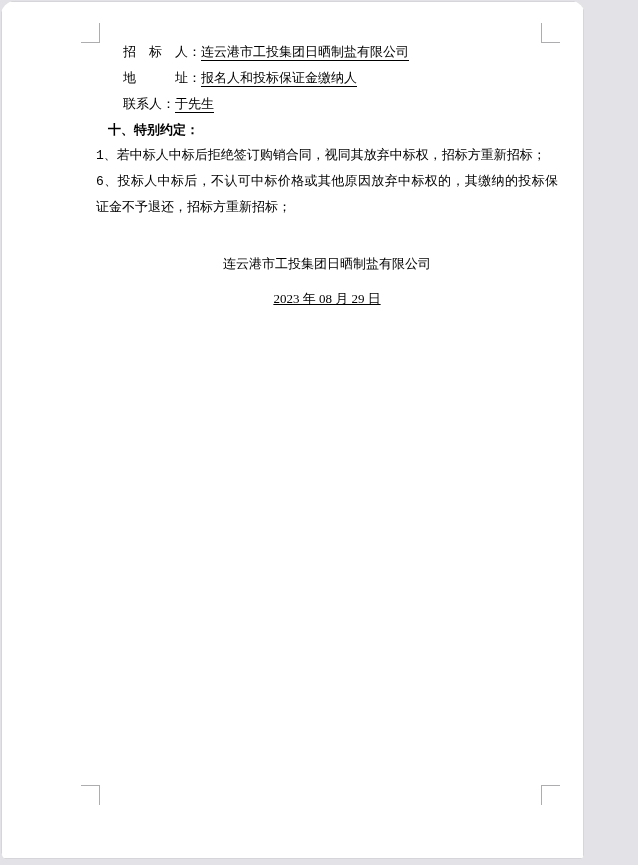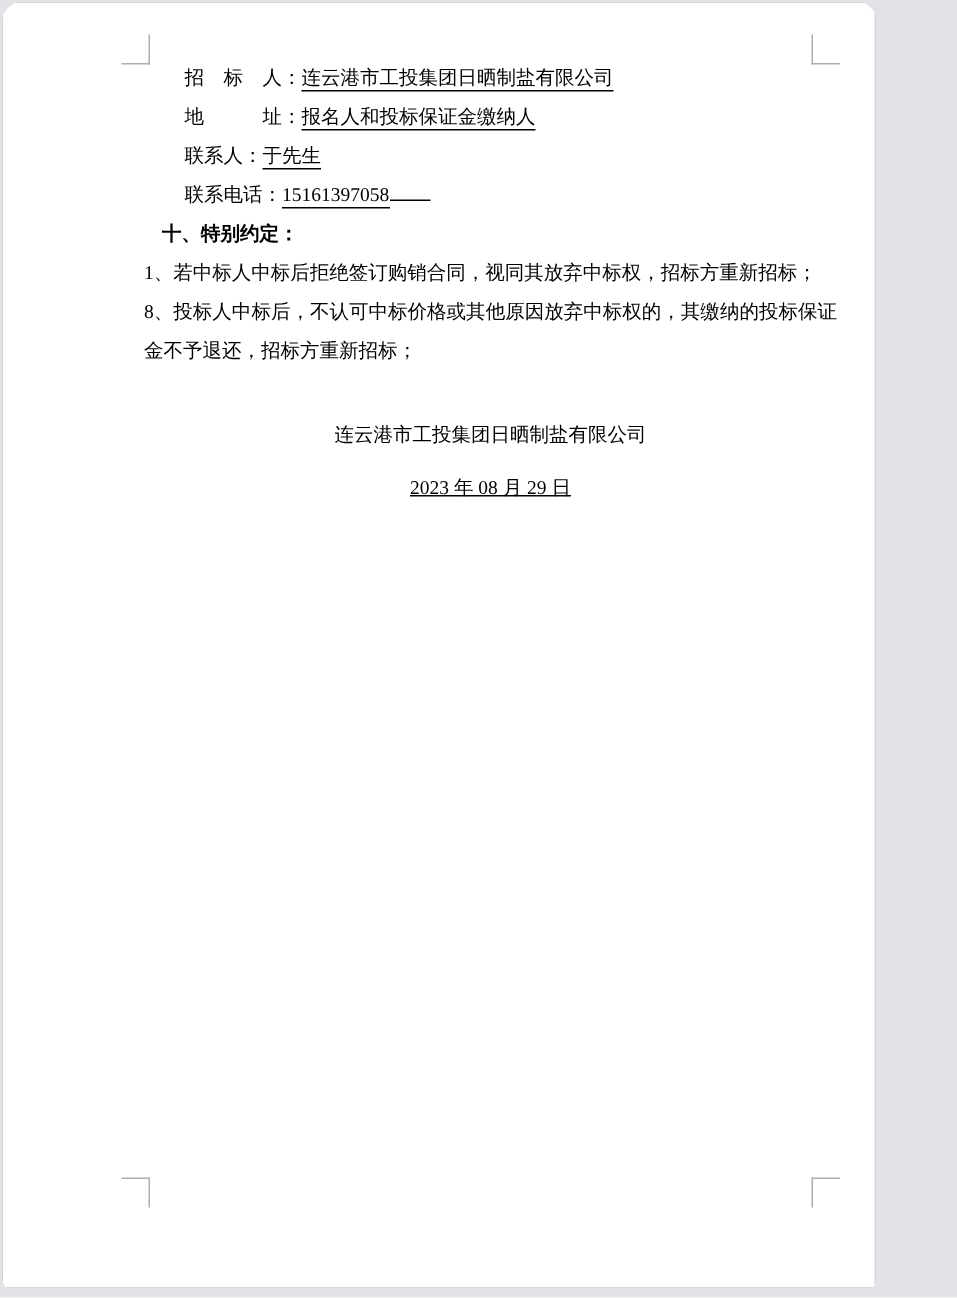--- a/index.html
+++ b/index.html
@@ -34,21 +34,21 @@
     line-height: 16px;
     border-bottom: 1px solid #000;
     padding-bottom: 0px;
   }
   .uv-tail {
     display: inline-block;
     width: 27px; height: 15px;
     border-bottom: 1px solid #000;
   }
   .heading { font-weight: bold; margin-left: 12px; }
-  .para { margin: 0; text-align: justify; }
+  .para { margin: 0; text-align: justify; font-family: Liberation Mono, monospace; }
   .sig-company { margin-top: 30px; text-align: center; }
   .sig-date { margin-top: 9px; text-align: center; text-decoration: underline; }
 </style>
 </head>
 <body>
 
 <div class="canvas">
   <div class="page">
 
     <div class="mark tl"></div>
@@ -63,27 +63,24 @@
       </div>
 
       <div class="contact-row">
         <span class="label">地　　　址：</span><span class="uv">报名人和投标保证金缴纳人</span>
       </div>
 
       <div class="contact-row">
         <span class="label">联系人：</span><span class="uv">于先生</span>
       </div>
 
-      <div class="contact-row">
-        <span class="label">联系电话：</span><span class="uv">15161397058</span><span class="uv-tail"></span>
-      </div>
 
       <div class="heading">十、特别约定：</div>
 
       <p class="para">1、若中标人中标后拒绝签订购销合同，视同其放弃中标权，招标方重新招标；</p>
-      <p class="para">8、投标人中标后，不认可中标价格或其他原因放弃中标权的，其缴纳的投标保证金不予退还，招标方重新招标；</p>
+      <p class="para">6、投标人中标后，不认可中标价格或其他原因放弃中标权的，其缴纳的投标保证金不予退还，招标方重新招标；</p>
 
       <div class="sig-company">连云港市工投集团日晒制盐有限公司</div>
       <div class="sig-date">2023 年 08 月 29 日</div>
 
     </div>
   </div>
 </div>
 
 </body></html>

